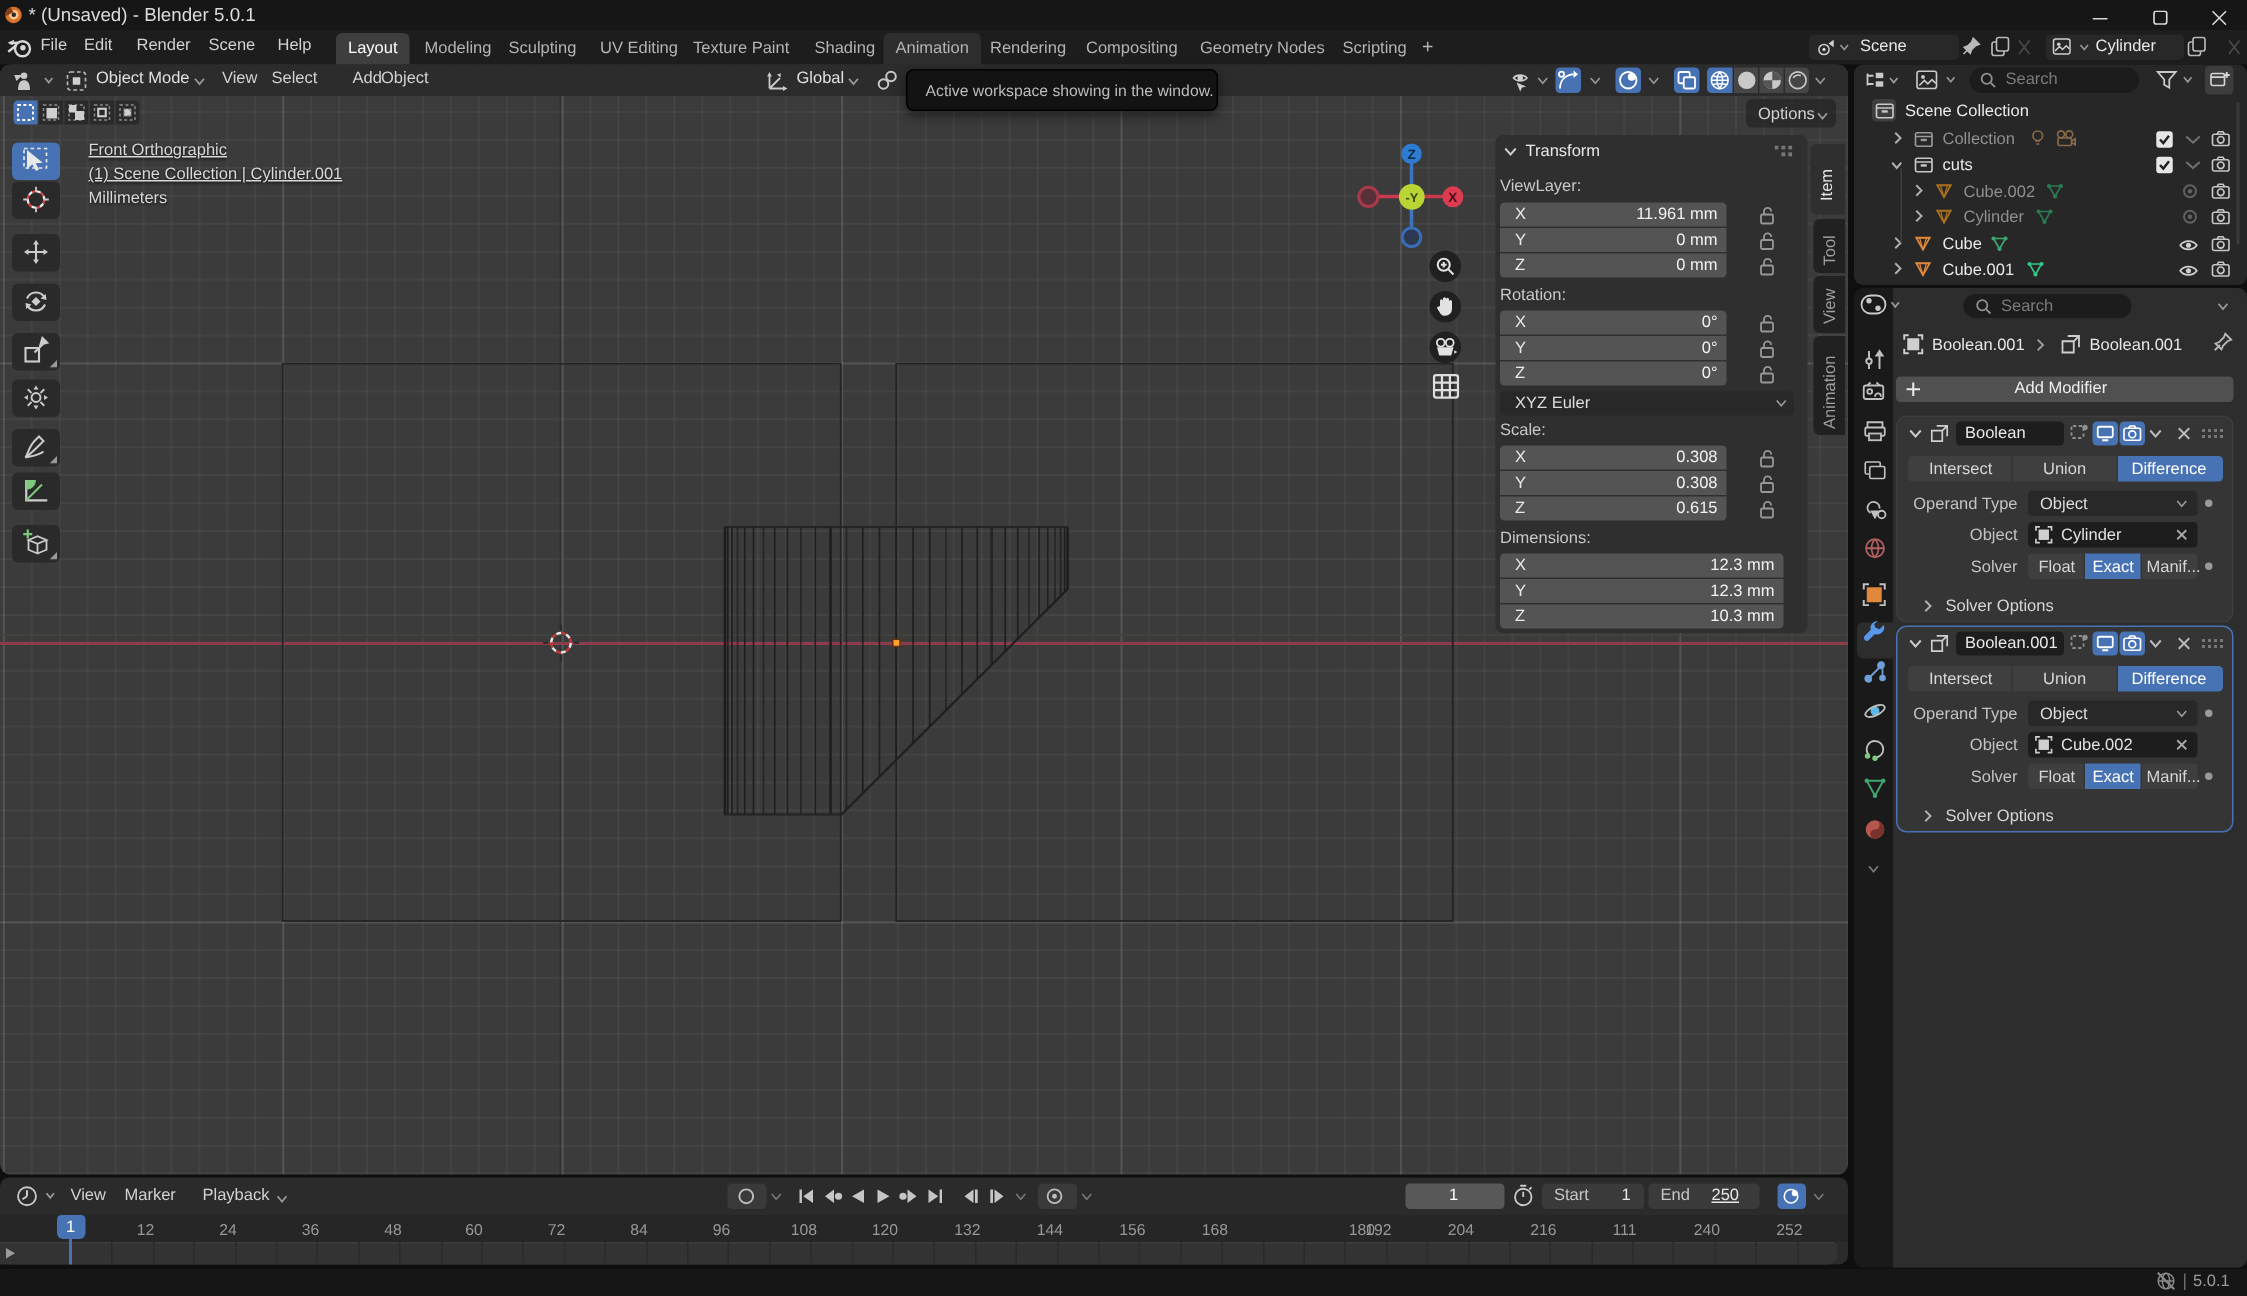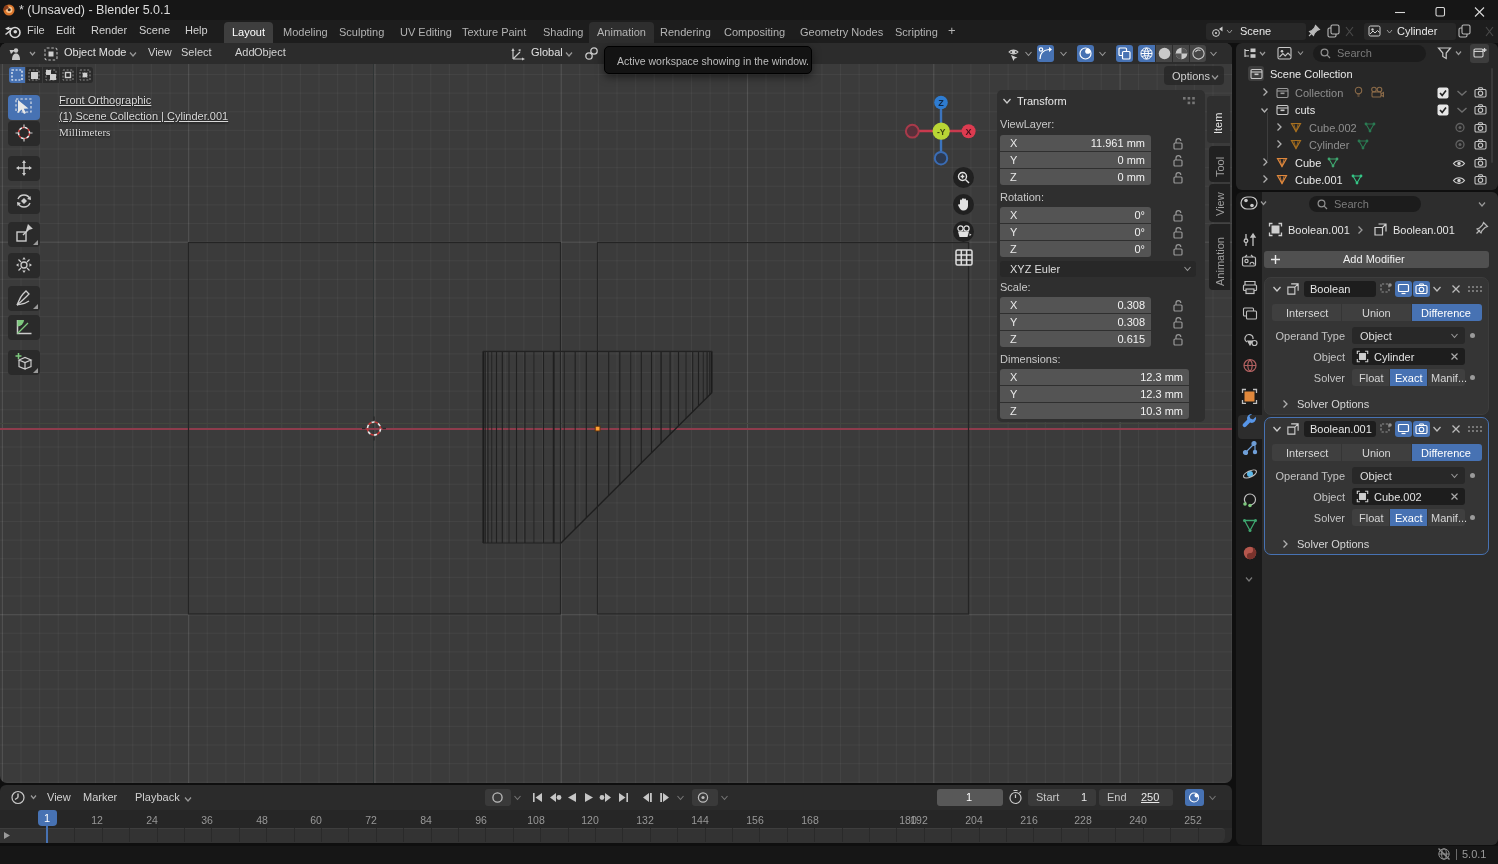--- a/index.html
+++ b/index.html
@@ -314,21 +314,21 @@
     </svg>
 <svg class="abs" style="left:33px;top:304px" width="5" height="5" viewBox="0 0 5 5">
       <path d="M5 0 L5 5 L0 5 Z" fill="#9a9a9a"></path>
     </svg>
 <svg class="abs" style="left:33px;top:368px" width="5" height="5" viewBox="0 0 5 5">
       <path d="M5 0 L5 5 L0 5 Z" fill="#9a9a9a"></path>
     </svg>
 
 <div class="txt" style="left:59px;top:94px;color:#d8d8d8;text-shadow:0 1px 2px rgba(0,0,0,0.8);text-decoration:underline;">Front Orthographic</div>
 <div class="txt" style="left:59px;top:110px;color:#d8d8d8;text-shadow:0 1px 2px rgba(0,0,0,0.8);text-decoration:underline;">(1) Scene Collection | Cylinder.001</div>
-<div class="txt" style="left:59px;top:126px;color:#d8d8d8;text-shadow:0 1px 2px rgba(0,0,0,0.8);font-family:Liberation Serif, serif;">Millimeters</div>
+<div class="txt" style="left:59px;top:126px;color:#d8d8d8;text-shadow:0 1px 2px rgba(0,0,0,0.8);">Millimeters</div>
 
 <div class="abs" style="left:1164px;top:66px;width:60px;height:19px;background:rgba(40,40,40,0.85);border-radius:4px;"></div>
 <div class="txt" style="left:1172px;top:70px;color:#d0d0d0;">Options</div>
 <svg class="abs" style="left:1210px;top:74px" width="10" height="7" viewBox="0 0 10 7" fill="none" stroke="#999" stroke-width="1.2">
       <path d="M2 1.5 l3 3.5 l3 -3.5"></path>
     </svg>
 
 <div class="abs" style="left:604px;top:46px;width:208px;height:28px;background:#131313;border:1px solid #000;border-radius:5px;box-shadow:0 3px 8px rgba(0,0,0,0.5);"></div>
 <div class="txt" style="left:617px;top:55px;color:#bdbdbd;font-size:10.5px;">Active workspace showing in the window.</div>
 
@@ -960,21 +960,21 @@
 <div class="txt" style="left:536px;top:814px;color:#989898;font-size:10.5px;transform:translateX(-50%);">108</div>
 <div class="txt" style="left:590px;top:814px;color:#989898;font-size:10.5px;transform:translateX(-50%);">120</div>
 <div class="txt" style="left:645px;top:814px;color:#989898;font-size:10.5px;transform:translateX(-50%);">132</div>
 <div class="txt" style="left:700px;top:814px;color:#989898;font-size:10.5px;transform:translateX(-50%);">144</div>
 <div class="txt" style="left:755px;top:814px;color:#989898;font-size:10.5px;transform:translateX(-50%);">156</div>
 <div class="txt" style="left:810px;top:814px;color:#989898;font-size:10.5px;transform:translateX(-50%);">168</div>
 <div class="txt" style="left:864px;top:814px;color:#989898;font-size:10.5px;transform:translateX(-50%);margin-left:44px;">180</div>
 <div class="txt" style="left:919px;top:814px;color:#989898;font-size:10.5px;transform:translateX(-50%);">192</div>
 <div class="txt" style="left:974px;top:814px;color:#989898;font-size:10.5px;transform:translateX(-50%);">204</div>
 <div class="txt" style="left:1029px;top:814px;color:#989898;font-size:10.5px;transform:translateX(-50%);">216</div>
-<div class="txt" style="left:1083px;top:814px;color:#989898;font-size:10.5px;transform:translateX(-50%);">228</div>
+<div class="txt" style="left:1083px;top:814px;color:#989898;font-size:10.5px;transform:translateX(-50%);">111</div>
 <div class="txt" style="left:1138px;top:814px;color:#989898;font-size:10.5px;transform:translateX(-50%);">240</div>
 <div class="txt" style="left:1193px;top:814px;color:#989898;font-size:10.5px;transform:translateX(-50%);">252</div>
 <svg class="abs" style="left:10px;top:790px" width="30" height="15" viewBox="0 0 30 15" fill="none" stroke="#c9c9c9" stroke-width="1.2">
 <circle cx="8" cy="7.5" r="6"></circle>
       <path d="M8 7.5 L8 3.5 M8 7.5 L5 9.5" stroke-width="1.4"></path>
 <path d="M21 5.5 l2.5 3 l2.5 -3" stroke="#999"></path>
     </svg>
 <div class="menuit" style="left:47px;top:791px">View</div>
 <div class="menuit" style="left:83px;top:791px">Marker</div>
 <div class="menuit" style="left:135px;top:791px">Playback</div>

